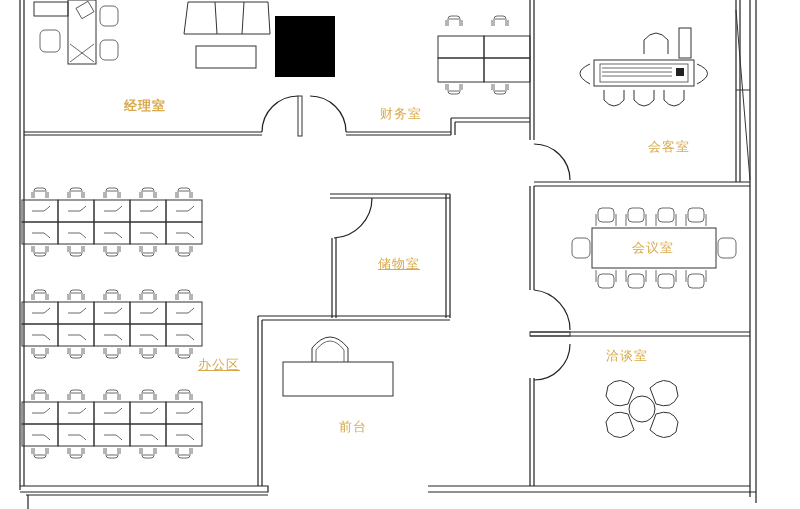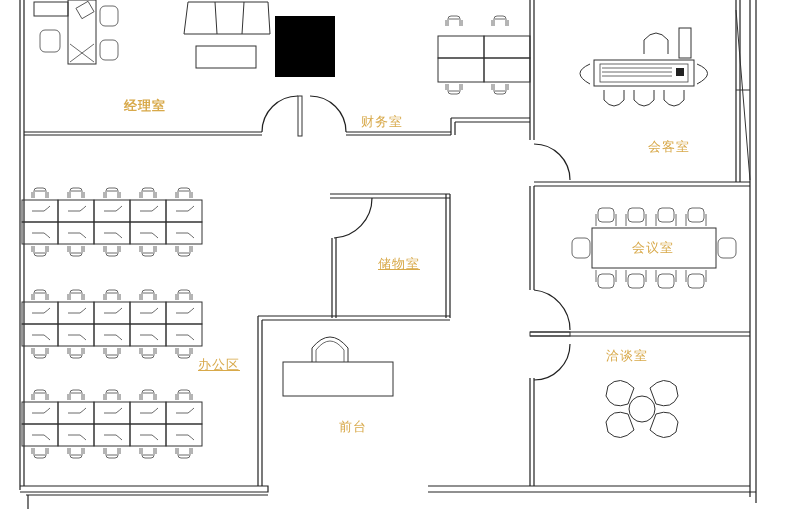--- a/index.html
+++ b/index.html
@@ -149,19 +149,19 @@
 
   <circle class="t" cx="642" cy="409" r="13"></circle>
   <path class="t" d="M608,386 Q620,374 634,388 L628,404 Q612,410 606,396 Z"></path>
   <path class="t" d="M676,386 Q664,374 650,388 L656,404 Q672,410 678,396 Z"></path>
   <path class="t" d="M608,432 Q620,444 634,430 L628,414 Q612,408 606,422 Z"></path>
   <path class="t" d="M676,432 Q664,444 650,430 L656,414 Q672,408 678,422 Z"></path>
 </svg>
 </div>
 
 <div class="room-label" style="left:124px;top:97px;font-weight:bold;">经理室</div>
-<div class="room-label" style="left:361px;top:105px;margin-top:8px;">财务室</div>
+<div class="room-label" style="left:380px;top:105px;">财务室</div>
 <div class="room-label" style="left:648px;top:138px;font-family:Liberation Serif, serif;">会客室</div>
 <div class="room-label" style="left:198px;top:356px;text-decoration:underline;">办公区</div>
 <div class="room-label" style="left:378px;top:255px;text-decoration:underline;">储物室</div>
 <div class="room-label" style="left:632px;top:239px;">会议室</div>
 <div class="room-label" style="left:339px;top:418px;">前台</div>
 <div class="room-label" style="left:606px;top:347px;">洽谈室</div>
 
 </body></html>

